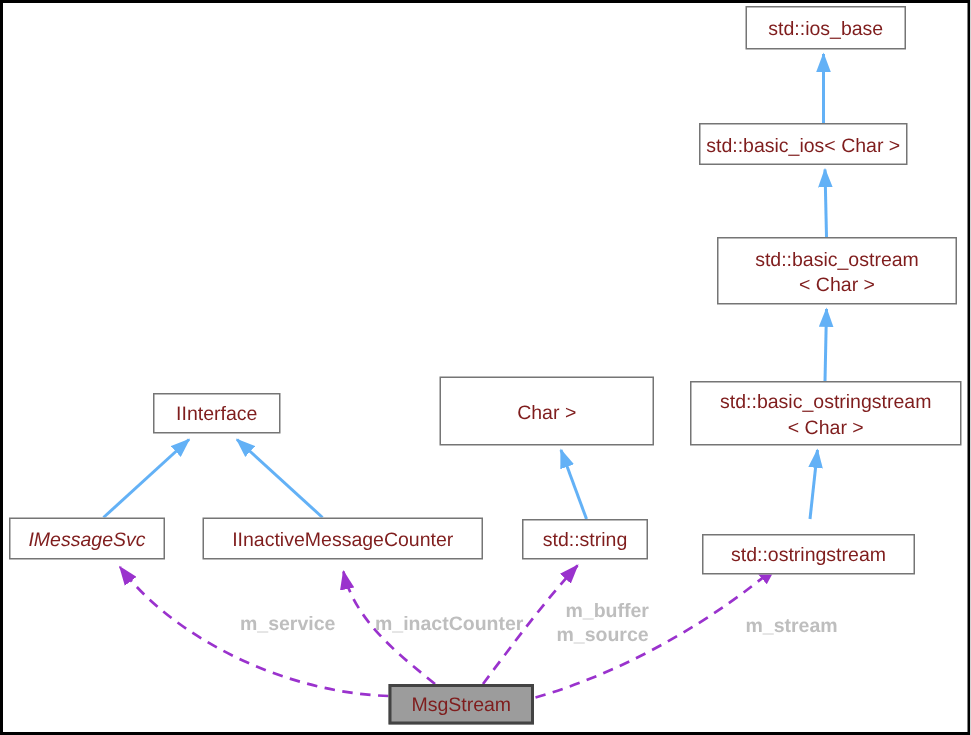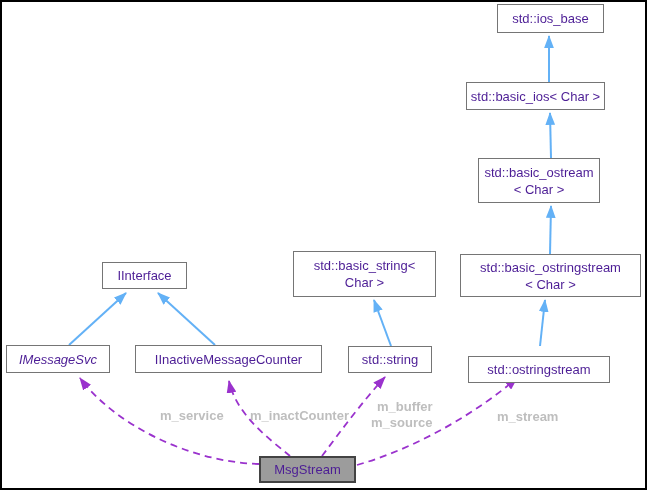--- a/index.html
+++ b/index.html
@@ -15,21 +15,21 @@
     border:2px solid #000000;
     pointer-events:none;
     z-index:5;
   }
   .edges{position:absolute;left:0;top:0;z-index:1;}
   .node{
     position:absolute;
     box-sizing:border-box;
     background:#ffffff;
     border:1.5px solid #757575;
-    color:#4c1d95;
+    color:#7f1d1d;
     font-size:13px;
     line-height:17px;
     display:flex;
     flex-direction:column;
     align-items:center;
     justify-content:center;
     text-align:center;
     white-space:nowrap;
     z-index:2;
     cursor:pointer;
@@ -78,32 +78,31 @@
   </svg>
 
   <div class="node" style="left:497px;top:4px;width:107px;height:29px;">
     <span>std::ios_base</span>
   </div>
 
   <div class="node" style="left:466px;top:82px;width:139px;height:28px;">
     <span>std::basic_ios&lt; Char &gt;</span>
   </div>
 
-  <div class="node" style="left:478px;top:158px;width:122px;height:45px;">
+  <div class="node" style="left:478px;top:158px;width:160px;height:45px;">
     <span>std::basic_ostream</span>
     <span>&lt; Char &gt;</span>
   </div>
 
   <div class="node" style="left:460px;top:254px;width:181px;height:43px;">
     <span>std::basic_ostringstream</span>
     <span>&lt; Char &gt;</span>
   </div>
 
   <div class="node" style="left:293px;top:251px;width:143px;height:46px;">
-    <span>std::basic_string&lt;</span>
     <span>Char &gt;</span>
   </div>
 
   <div class="node" style="left:102px;top:262px;width:85px;height:27px;">
     <span>IInterface</span>
   </div>
 
   <div class="node" style="left:6px;top:345px;width:104px;height:28px;font-style:italic;">
     <span>IMessageSvc</span>
   </div>

